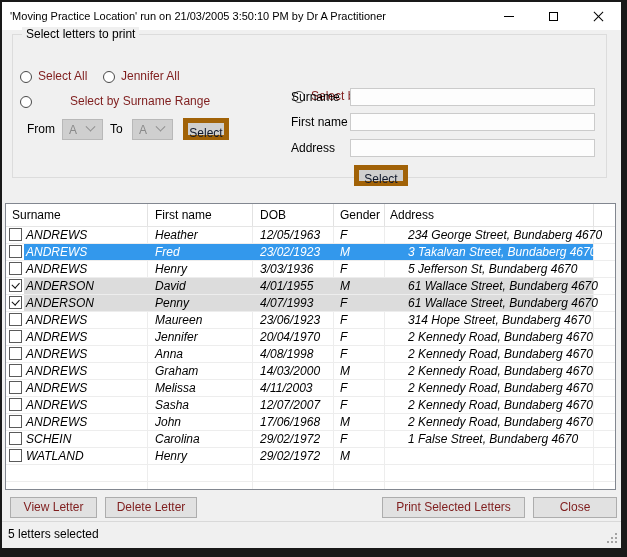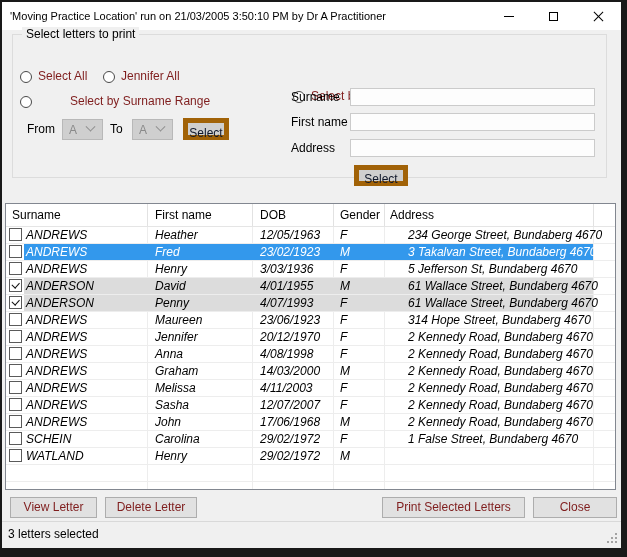--- a/index.html
+++ b/index.html
@@ -237,21 +237,21 @@
     <span class="cell cl-first">Maureen</span>
     <span class="cell cl-dob">23/06/1923</span>
     <span class="cell cl-gender">F</span>
     <span class="cell cl-address">314 Hope Street, Bundaberg 4670</span>
   </div>
           <div class="lrow">
     <span class="hl"></span>
     <span class="cbx"></span>
     <span class="cell cl-surname">ANDREWS</span>
     <span class="cell cl-first">Jennifer</span>
-    <span class="cell cl-dob">20/12/1970</span>
+    <span class="cell cl-dob">20/04/1970</span>
     <span class="cell cl-gender">F</span>
     <span class="cell cl-address">2 Kennedy Road, Bundaberg 4670</span>
   </div>
           <div class="lrow">
     <span class="hl"></span>
     <span class="cbx"></span>
     <span class="cell cl-surname">ANDREWS</span>
     <span class="cell cl-first">Anna</span>
     <span class="cell cl-dob">4/08/1998</span>
     <span class="cell cl-gender">F</span>
@@ -312,18 +312,18 @@
   </div>
         </div>
     </div>
 
     <div class="fbtn fb-view">View Letter</div>
     <div class="fbtn fb-delete">Delete Letter</div>
     <div class="fbtn fb-print">Print Selected Letters</div>
     <div class="fbtn fb-close">Close</div>
 
     <div class="statusbar">
-      <div class="status-text">3 letters selected</div>
+      <div class="status-text">5 letters selected</div>
       <div class="grip"></div>
     </div>
 
   </div>
 </div>
 
 </body></html>

